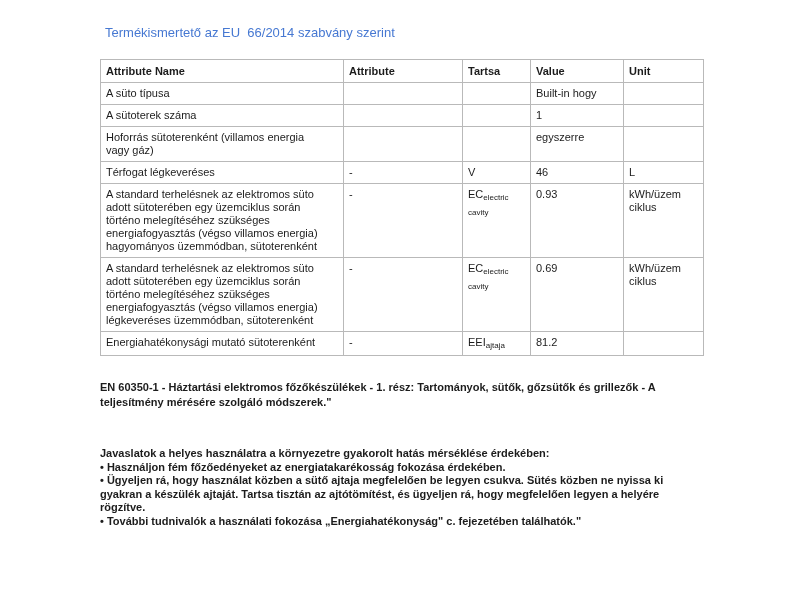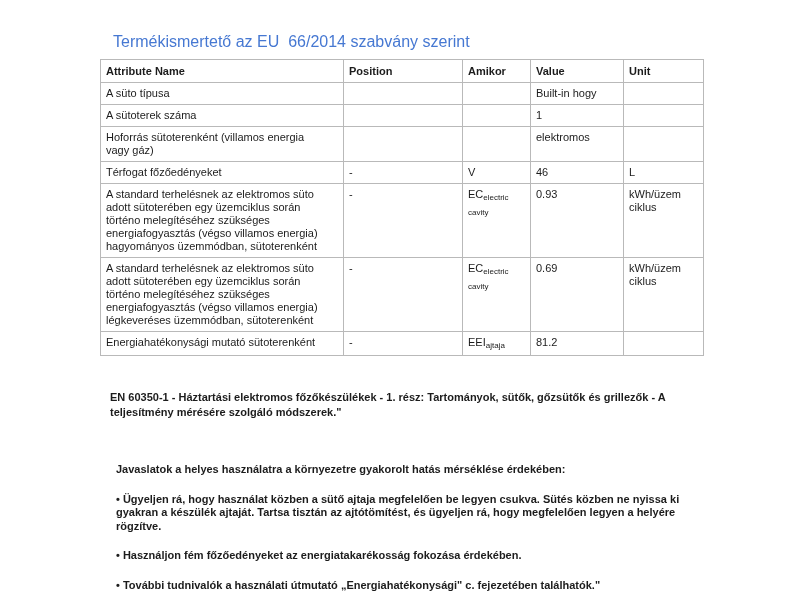--- a/index.html
+++ b/index.html
@@ -16,22 +16,22 @@
   .page {
     position: relative;
     width: 800px;
     height: 600px;
     background: #ffffff;
   }
   .title {
     position: absolute;
     left: 105px;
     top: 25px;
-    margin: 8px;
-    font-size: 16px;
+    margin: 0;
+    font-size: 13px;
     font-weight: 400;
     color: #4678d2;
     white-space: pre;
   }
   table.fiche {
     position: absolute;
     left: 100px;
     top: 59px;
     width: 603px;
     border-collapse: collapse;
@@ -61,56 +61,56 @@
   sub.sym-sub {
     font-size: 8px;
     line-height: 10px;
     vertical-align: -2px;
   }
   .standard-note {
     position: absolute;
     left: 100px;
     top: 380px;
     width: 601px;
-    margin: 10px;
+    margin: 0;
     font-size: 11px;
     font-weight: bold;
     line-height: 15px;
   }
   .recommendations {
     position: absolute;
     left: 100px;
     top: 447px;
     width: 604px;
     font-size: 11px;
     font-weight: bold;
     line-height: 13.5px;
   }
-  .recommendations p { margin: 16px; }
+  .recommendations p { margin: 0; }
 </style>
 </head>
 <body>
 
 <div class="page">
 
   <h1 class="title">Termékismertető az EU  66/2014 szabvány szerint</h1>
 
   <table class="fiche">
     <colgroup>
       <col class="c-attr">
         <col class="c-pos">
         <col class="c-sym">
         <col class="c-val">
         <col class="c-unit">
     </colgroup>
     <thead>
       <tr>
         <th>Attribute Name</th>
-        <th>Position</th>
-        <th>Amikor</th>
+        <th>Attribute</th>
+        <th>Tartsa</th>
         <th>Value</th>
         <th>Unit</th>
       </tr>
     </thead>
     <tbody id="fiche-body">
         <tr>
           <td>A süto típusa</td>
           <td></td>
           <td></td>
           <td class="value-cell">Built-in hogy</td>
@@ -120,25 +120,25 @@
           <td>A sütoterek száma</td>
           <td></td>
           <td></td>
           <td class="value-cell">1</td>
           <td></td>
         </tr>
         <tr>
           <td>Hoforrás sütoterenként (villamos energia vagy gáz)</td>
           <td></td>
           <td></td>
-          <td class="value-cell">elektromos</td>
+          <td class="value-cell">egyszerre</td>
           <td></td>
         </tr>
         <tr>
-          <td>Térfogat főzőedényeket</td>
+          <td>Térfogat légkeveréses</td>
           <td>-</td>
           <td>V</td>
           <td class="value-cell">46</td>
           <td>L</td>
         </tr>
         <tr>
           <td>A standard terhelésnek az elektromos süto adott sütoterében egy üzemciklus során történo melegítéséhez szükséges energiafogyasztás (végso villamos energia) hagyományos üzemmódban, sütoterenként</td>
           <td>-</td>
           <td><span>EC</span><sub class="sym-sub">electric cavity</sub></td>
           <td class="value-cell">0.93</td>
@@ -159,19 +159,19 @@
           <td></td>
         </tr>
       </tbody>
   </table>
 
   <p class="standard-note">EN 60350-1 - Háztartási elektromos főzőkészülékek - 1. rész: Tartományok, sütők, gőzsütők és grillezők - A teljesítmény mérésére szolgáló módszerek."</p>
 
   <div class="recommendations">
     <p>Javaslatok a helyes használatra a környezetre gyakorolt hatás mérséklése érdekében:</p>
     <div id="bullets">
+        <p>• Használjon fém főzőedényeket az energiatakarékosság fokozása érdekében.</p>
         <p>• Ügyeljen rá, hogy használat közben a sütő ajtaja megfelelően be legyen csukva. Sütés közben ne nyissa ki gyakran a készülék ajtaját. Tartsa tisztán az ajtótömítést, és ügyeljen rá, hogy megfelelően legyen a helyére rögzítve.</p>
-        <p>• Használjon fém főzőedényeket az energiatakarékosság fokozása érdekében.</p>
-        <p>• További tudnivalók a használati útmutató „Energiahatékonysági" c. fejezetében találhatók."</p>
+        <p>• További tudnivalók a használati fokozása „Energiahatékonyság" c. fejezetében találhatók."</p>
       </div>
   </div>
 
 </div>
 
 </body></html>

